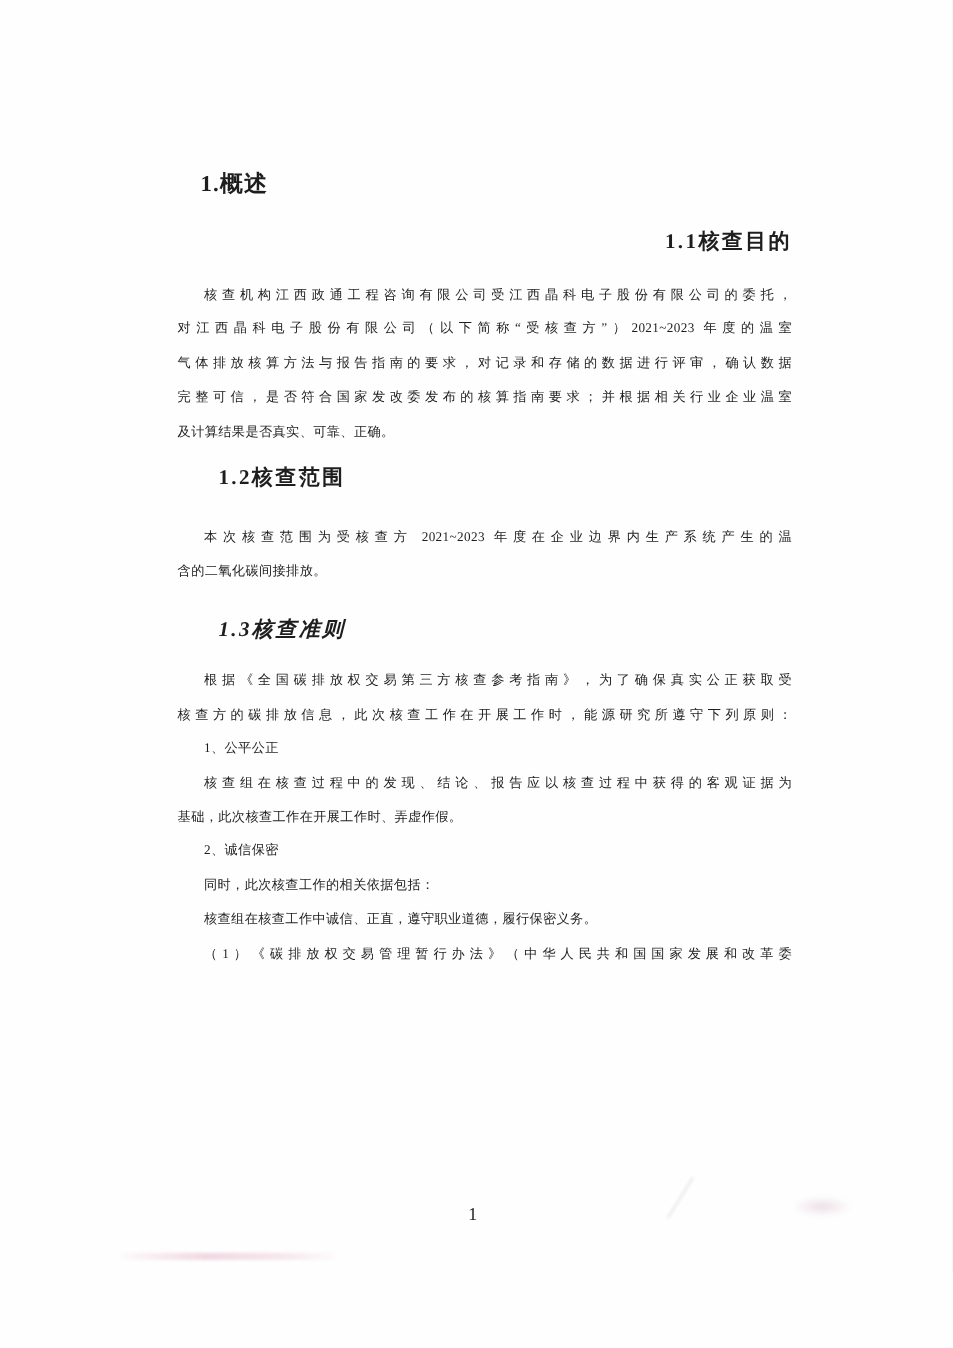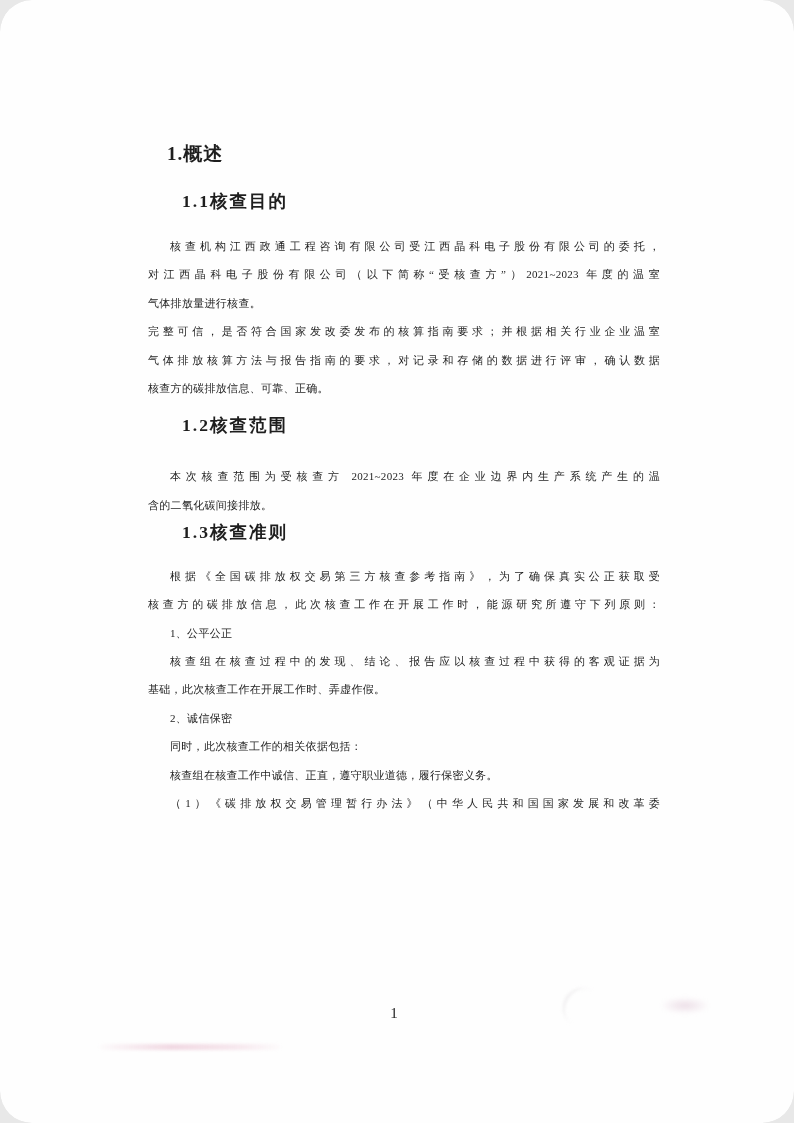--- a/index.html
+++ b/index.html
@@ -1,15 +1,15 @@
 <!DOCTYPE html>
 <html><head>
 <meta charset="utf-8">
 <style>
-  * { margin: 0; padding: 0; box-sizing: border-box; border-radius: 32px; }
+  * { margin: 0; padding: 0; box-sizing: border-box; }
   html, body { background: #e8e8e8; }
   body {
     font-family: "Liberation Serif", "DejaVu Serif", serif;
     width: 794px; height: 1123px;
     overflow: hidden;
   }
   .sheet {
     position: relative;
     width: 794px; height: 1123px;
     background: #fefefe;
@@ -27,23 +27,23 @@
     padding-left: 19px;
     letter-spacing: 1px;
   }
   .section-heading {
     font-size: 17.5px;
     font-weight: bold;
     line-height: 25px;
     padding-left: 34px;
     letter-spacing: 2px;
   }
-  .heading-s1 { margin-top: 24px; margin-bottom: 18px; }
+  .heading-s1 { margin-top: 24px; margin-bottom: 18px; text-align: right; }
   .heading-s2 { margin-top: 11px; margin-bottom: 24px; }
-  .heading-s3 { margin-top: 1px;  margin-bottom: 16.5px; }
+  .heading-s3 { margin-top: 21px;  margin-bottom: 16.5px; font-style: italic; }
   .line {
     font-size: 11px;
     line-height: 28.4px;
     letter-spacing: 0.3px;
     text-align: justify;
     text-align-last: justify;
     text-justify: inter-character;
     min-height: 28.4px;
   }
   .line.end { text-align: left; text-align-last: left; }
@@ -84,24 +84,23 @@
 <div class="sheet">
 
   <div class="content">
 
     <div class="doc-title">1.概述</div>
 
     <div class="section-heading heading-s1">1.1核查目的</div>
     <div>
       <div class="line indent">核查机构江西政通工程咨询有限公司受江西晶科电子股份有限公司的委托，</div>
       <div class="line">对江西晶科电子股份有限公司（以下简称“受核查方”）2021~2023 年度的温室</div>
-      <div class="line end">气体排放量进行核查。</div>
+      <div class="line">气体排放核算方法与报告指南的要求，对记录和存储的数据进行评审，确认数据</div>
       <div class="line">完整可信，是否符合国家发改委发布的核算指南要求；并根据相关行业企业温室</div>
-      <div class="line">气体排放核算方法与报告指南的要求，对记录和存储的数据进行评审，确认数据</div>
-      <div class="line end">核查方的碳排放信息、可靠、正确。</div>
+      <div class="line end">及计算结果是否真实、可靠、正确。</div>
     </div>
 
     <div class="section-heading heading-s2">1.2核查范围</div>
     <div>
       <div class="line indent">本次核查范围为受核查方 2021~2023 年度在企业边界内生产系统产生的温</div>
       <div class="line end">含的二氧化碳间接排放。</div>
     </div>
 
     <div class="section-heading heading-s3">1.3核查准则</div>
     <div>

